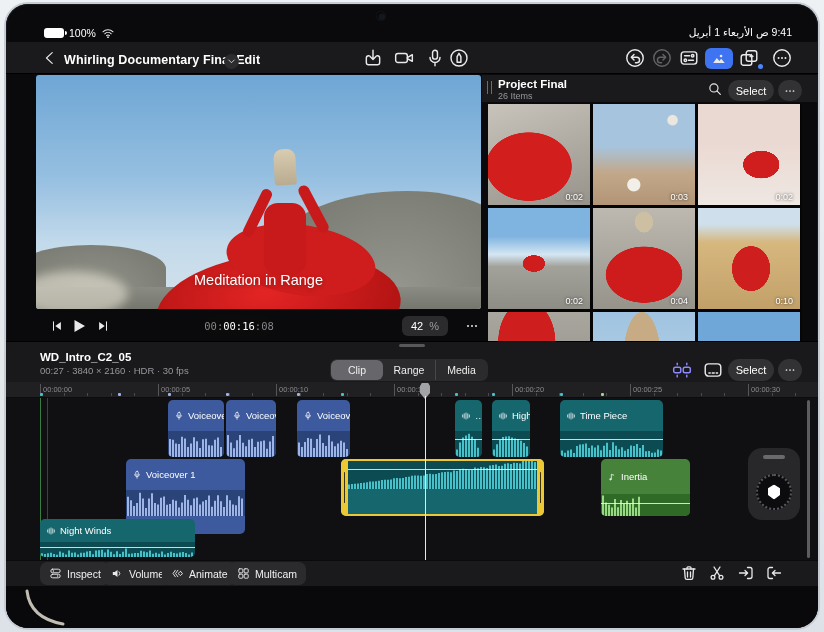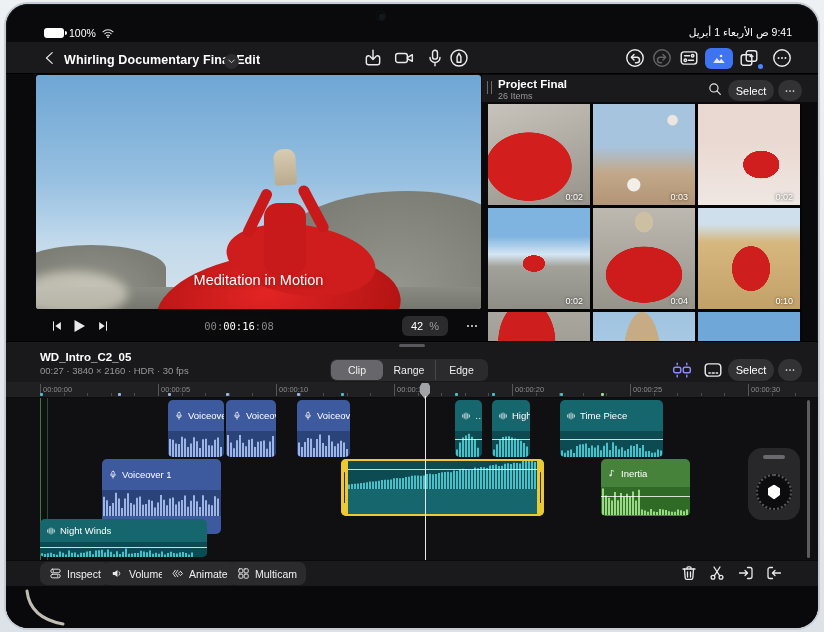--- a/index.html
+++ b/index.html
@@ -223,21 +223,21 @@
       <div class="hill" style="right:-30px;bottom:18px;width:230px;height:100px;border-radius:55% 45% 0 0"></div>
       <div class="hill" style="left:-20px;bottom:16px;width:150px;height:48px;border-radius:50% 50% 0 0"></div>
       <div class="ground"></div>
       <div class="skirt"></div>
       <div class="skirt2"></div>
       <div class="torso"></div>
       <div class="arm" style="left:216px;top:112px;transform:rotate(26deg)"></div>
       <div class="arm" style="left:272px;top:108px;transform:rotate(-28deg)"></div>
       <div class="hat"></div>
       <div class="pampas"></div>
-      <div class="vsub">Meditation in Motion</div>
+      <div class="vsub">Meditation in Range</div>
     </div>
 
     <div class="transport">
       <span class="ico i14 abs" style="left:14px;top:10px">
           <svg viewBox="0 0 18 18">
             <path d="M4.5 3.5v11"></path>
             <path d="M14 4 6.8 9l7.2 5z" fill="currentColor" stroke="none"></path>
           </svg>
         </span>
       <span class="ico i18 abs" style="left:34px;top:8px">
@@ -313,21 +313,21 @@
         <div class="thumb" style="background: linear-gradient(rgb(111, 168, 216) 0px, rgb(111, 168, 216) 28%, rgb(233, 241, 247) 70%, rgb(223, 233, 242));"></div>
       </div>
 
     <div class="tlpanel"></div>
     <div class="tlgrab"></div>
     <div class="tlname">WD_Intro_C2_05</div>
     <div class="tlmeta">00:27 · 3840 × 2160 · HDR · 30 fps</div>
     <div class="segwrap" id="segmented">
         <div class="seg sel">Clip</div>
         <div class="seg">Range</div>
-        <div class="seg div-l">Edge</div>
+        <div class="seg div-l">Media</div>
       </div>
     <span class="ico i20 abs" style="left:666px;top:356px;color:#8d8bff">
         <svg viewBox="0 0 18 18">
           <rect x="1.5" y="6.5" width="6.4" height="5" rx="1.6"></rect>
           <rect x="10.1" y="6.5" width="6.4" height="5" rx="1.6"></rect>
           <path d="M4.7 4.3V2.8M13.3 4.3V2.8M4.7 15.2v-1.5M13.3 15.2v-1.5"></path>
         </svg>
       </span>
     <span class="ico i20 abs" style="left:697px;top:356px">
         <svg viewBox="0 0 18 18">
@@ -474,21 +474,21 @@
               </svg></span>
             <span>Time Piece</span>
           </div>
           <div class="c-wave" style="height: 26px; background: rgb(13, 75, 82);">
             <svg width="103" height="26" preserveAspectRatio="none" style="display:block">
               <path d="M1 26V19.4h2V26ZM4 26V21.7h2V26ZM7 26V19.6h2V26ZM10 26V18.4h2V26ZM13 26V22.1h2V26ZM16 26V14.9h2V26ZM19 26V13.6h2V26ZM22 26V13.3h2V26ZM25 26V12.6h2V26ZM28 26V17.0h2V26ZM31 26V14.4h2V26ZM34 26V16.6h2V26ZM37 26V14.2h2V26ZM40 26V19.2h2V26ZM43 26V14.7h2V26ZM46 26V11.8h2V26ZM49 26V18.9h2V26ZM52 26V11.3h2V26ZM55 26V14.8h2V26ZM58 26V18.3h2V26ZM61 26V16.3h2V26ZM64 26V19.8h2V26ZM67 26V17.9h2V26ZM70 26V14.5h2V26ZM73 26V15.0h2V26ZM76 26V13.1h2V26ZM79 26V16.9h2V26ZM82 26V14.0h2V26ZM85 26V20.2h2V26ZM88 26V20.1h2V26ZM91 26V21.7h2V26ZM94 26V21.5h2V26ZM97 26V18.4h2V26ZM100 26V19.6h2V26Z" fill="#46c0c9"></path>
             </svg>
             <div class="vol"></div>
           </div>
         </div>
-        <div class="clip" style="left: 96px; top: 455px; width: 119px; height: 75px; background: rgb(61, 90, 158);">
+        <div class="clip" style="left: 120px; top: 455px; width: 119px; height: 75px; background: rgb(61, 90, 158);">
           <div class="c-label" style="height: 31px;">
             <span class="c-ico"><svg viewBox="0 0 18 18">
                 <rect x="6.8" y="2.2" width="4.4" height="7.4" rx="2.2"></rect>
                 <path d="M4.8 7.8a4.2 4.2 0 0 0 8.4 0M9 12.2v2.6"></path>
               </svg></span>
             <span>Voiceover 1</span>
           </div>
           <div class="c-wave" style="height: 26px; background: rgb(42, 67, 121);">
             <svg width="119" height="26" preserveAspectRatio="none" style="display:block">
               <path d="M1 26V6.7h2V26ZM4 26V10.3h2V26ZM7 26V16.1h2V26ZM10 26V12.9h2V26ZM13 26V2.8h2V26ZM16 26V8.6h2V26ZM19 26V18.0h2V26ZM22 26V8.5h2V26ZM25 26V3.2h2V26ZM28 26V12.9h2V26ZM31 26V14.6h2V26ZM34 26V7.7h2V26ZM37 26V6.6h2V26ZM40 26V14.7h2V26ZM43 26V13.9h2V26ZM46 26V9.8h2V26ZM49 26V10.7h2V26ZM52 26V17.6h2V26ZM55 26V12.4h2V26ZM58 26V5.0h2V26ZM61 26V9.7h2V26ZM64 26V15.2h2V26ZM67 26V8.6h2V26ZM70 26V7.4h2V26ZM73 26V14.4h2V26ZM76 26V11.6h2V26ZM79 26V10.1h2V26ZM82 26V5.6h2V26ZM85 26V16.7h2V26ZM88 26V10.7h2V26ZM91 26V5.2h2V26ZM94 26V11.2h2V26ZM97 26V17.0h2V26ZM100 26V5.3h2V26ZM103 26V10.3h2V26ZM106 26V14.6h2V26ZM109 26V15.2h2V26ZM112 26V6.2h2V26ZM115 26V8.5h2V26Z" fill="#9cb4e6"></path>
@@ -504,35 +504,35 @@
           </div>
           <div class="hdl" style="left: 0px;">
             <i></i>
           </div>
           <div class="hdl" style="right: 0px;">
             <i></i>
           </div>
           <div class="selring"></div>
         </div>
         <div class="clip" style="left: 595px; top: 455px; width: 89px; height: 57px; background: rgb(71, 130, 58);">
-          <div class="c-label" style="height: 28px;">
+          <div class="c-label" style="height: 35px;">
             <span class="c-ico"><svg viewBox="0 0 18 18">
                 <path d="M7.8 13V4.2l4.2 1.4"></path>
                 <circle cx="6.2" cy="13.2" r="2" fill="currentColor" stroke="none"></circle>
               </svg></span>
             <span>Inertia</span>
           </div>
           <div class="c-wave" style="height: 28px; background: rgb(47, 106, 39);">
             <svg width="89" height="28" preserveAspectRatio="none" style="display:block">
               <path d="M1 28V1.5h2V28ZM4 28V8.5h2V28ZM7 28V10.7h2V28ZM10 28V13.5h2V28ZM13 28V5.0h2V28ZM16 28V13.2h2V28ZM19 28V6.1h2V28ZM22 28V9.6h2V28ZM25 28V6.8h2V28ZM28 28V9.5h2V28ZM31 28V4.5h2V28ZM34 28V13.4h2V28ZM37 28V2.8h2V28ZM40 28V22.6h2V28ZM43 28V23.4h2V28ZM46 28V24.8h2V28ZM49 28V22.0h2V28ZM52 28V24.5h2V28ZM55 28V25.0h2V28ZM58 28V21.9h2V28ZM61 28V22.6h2V28ZM64 28V23.1h2V28ZM67 28V24.3h2V28ZM70 28V24.7h2V28ZM73 28V24.8h2V28ZM76 28V22.6h2V28ZM79 28V23.3h2V28ZM82 28V24.3h2V28ZM85 28V22.5h2V28Z" fill="#9ad983"></path>
             </svg>
             <div class="vol"></div>
           </div>
         </div>
-        <div class="clip" style="left: 34px; top: 515px; width: 167px; height: 38px; background: rgb(21, 102, 109);">
+        <div class="clip" style="left: 34px; top: 515px; width: 155px; height: 38px; background: rgb(21, 102, 109);">
           <div class="c-label" style="height: 23px;">
             <span class="c-ico"><svg viewBox="0 0 18 18">
                 <path d="M3 7v4M5.8 5v8M9 3.5v11M12.2 5v8M15 7v4"></path>
               </svg></span>
             <span>Night Winds</span>
           </div>
           <div class="c-wave" style="height: 15px; background: rgb(13, 75, 82);">
             <svg width="155" height="15" preserveAspectRatio="none" style="display:block">
               <path d="M1 15V11.3h2V15ZM4 15V12.0h2V15ZM7 15V11.2h2V15ZM10 15V10.8h2V15ZM13 15V12.0h2V15ZM16 15V12.7h2V15ZM19 15V9.5h2V15ZM22 15V10.7h2V15ZM25 15V12.6h2V15ZM28 15V8.5h2V15ZM31 15V10.8h2V15ZM34 15V10.4h2V15ZM37 15V12.6h2V15ZM40 15V10.7h2V15ZM43 15V10.8h2V15ZM46 15V9.6h2V15ZM49 15V9.0h2V15ZM52 15V12.2h2V15ZM55 15V8.4h2V15ZM58 15V8.2h2V15ZM61 15V7.7h2V15ZM64 15V10.6h2V15ZM67 15V7.6h2V15ZM70 15V9.7h2V15ZM73 15V12.2h2V15ZM76 15V9.2h2V15ZM79 15V12.0h2V15ZM82 15V9.7h2V15ZM85 15V6.5h2V15ZM88 15V11.7h2V15ZM91 15V11.4h2V15ZM94 15V11.0h2V15ZM97 15V10.9h2V15ZM100 15V8.7h2V15ZM103 15V9.6h2V15ZM106 15V10.2h2V15ZM109 15V8.5h2V15ZM112 15V11.7h2V15ZM115 15V10.7h2V15ZM118 15V11.7h2V15ZM121 15V9.6h2V15ZM124 15V12.6h2V15ZM127 15V11.0h2V15ZM130 15V9.8h2V15ZM133 15V10.9h2V15ZM136 15V11.6h2V15ZM139 15V10.4h2V15ZM142 15V10.0h2V15ZM145 15V10.9h2V15ZM148 15V12.5h2V15ZM151 15V10.6h2V15Z" fill="#46c0c9"></path>
             </svg>

